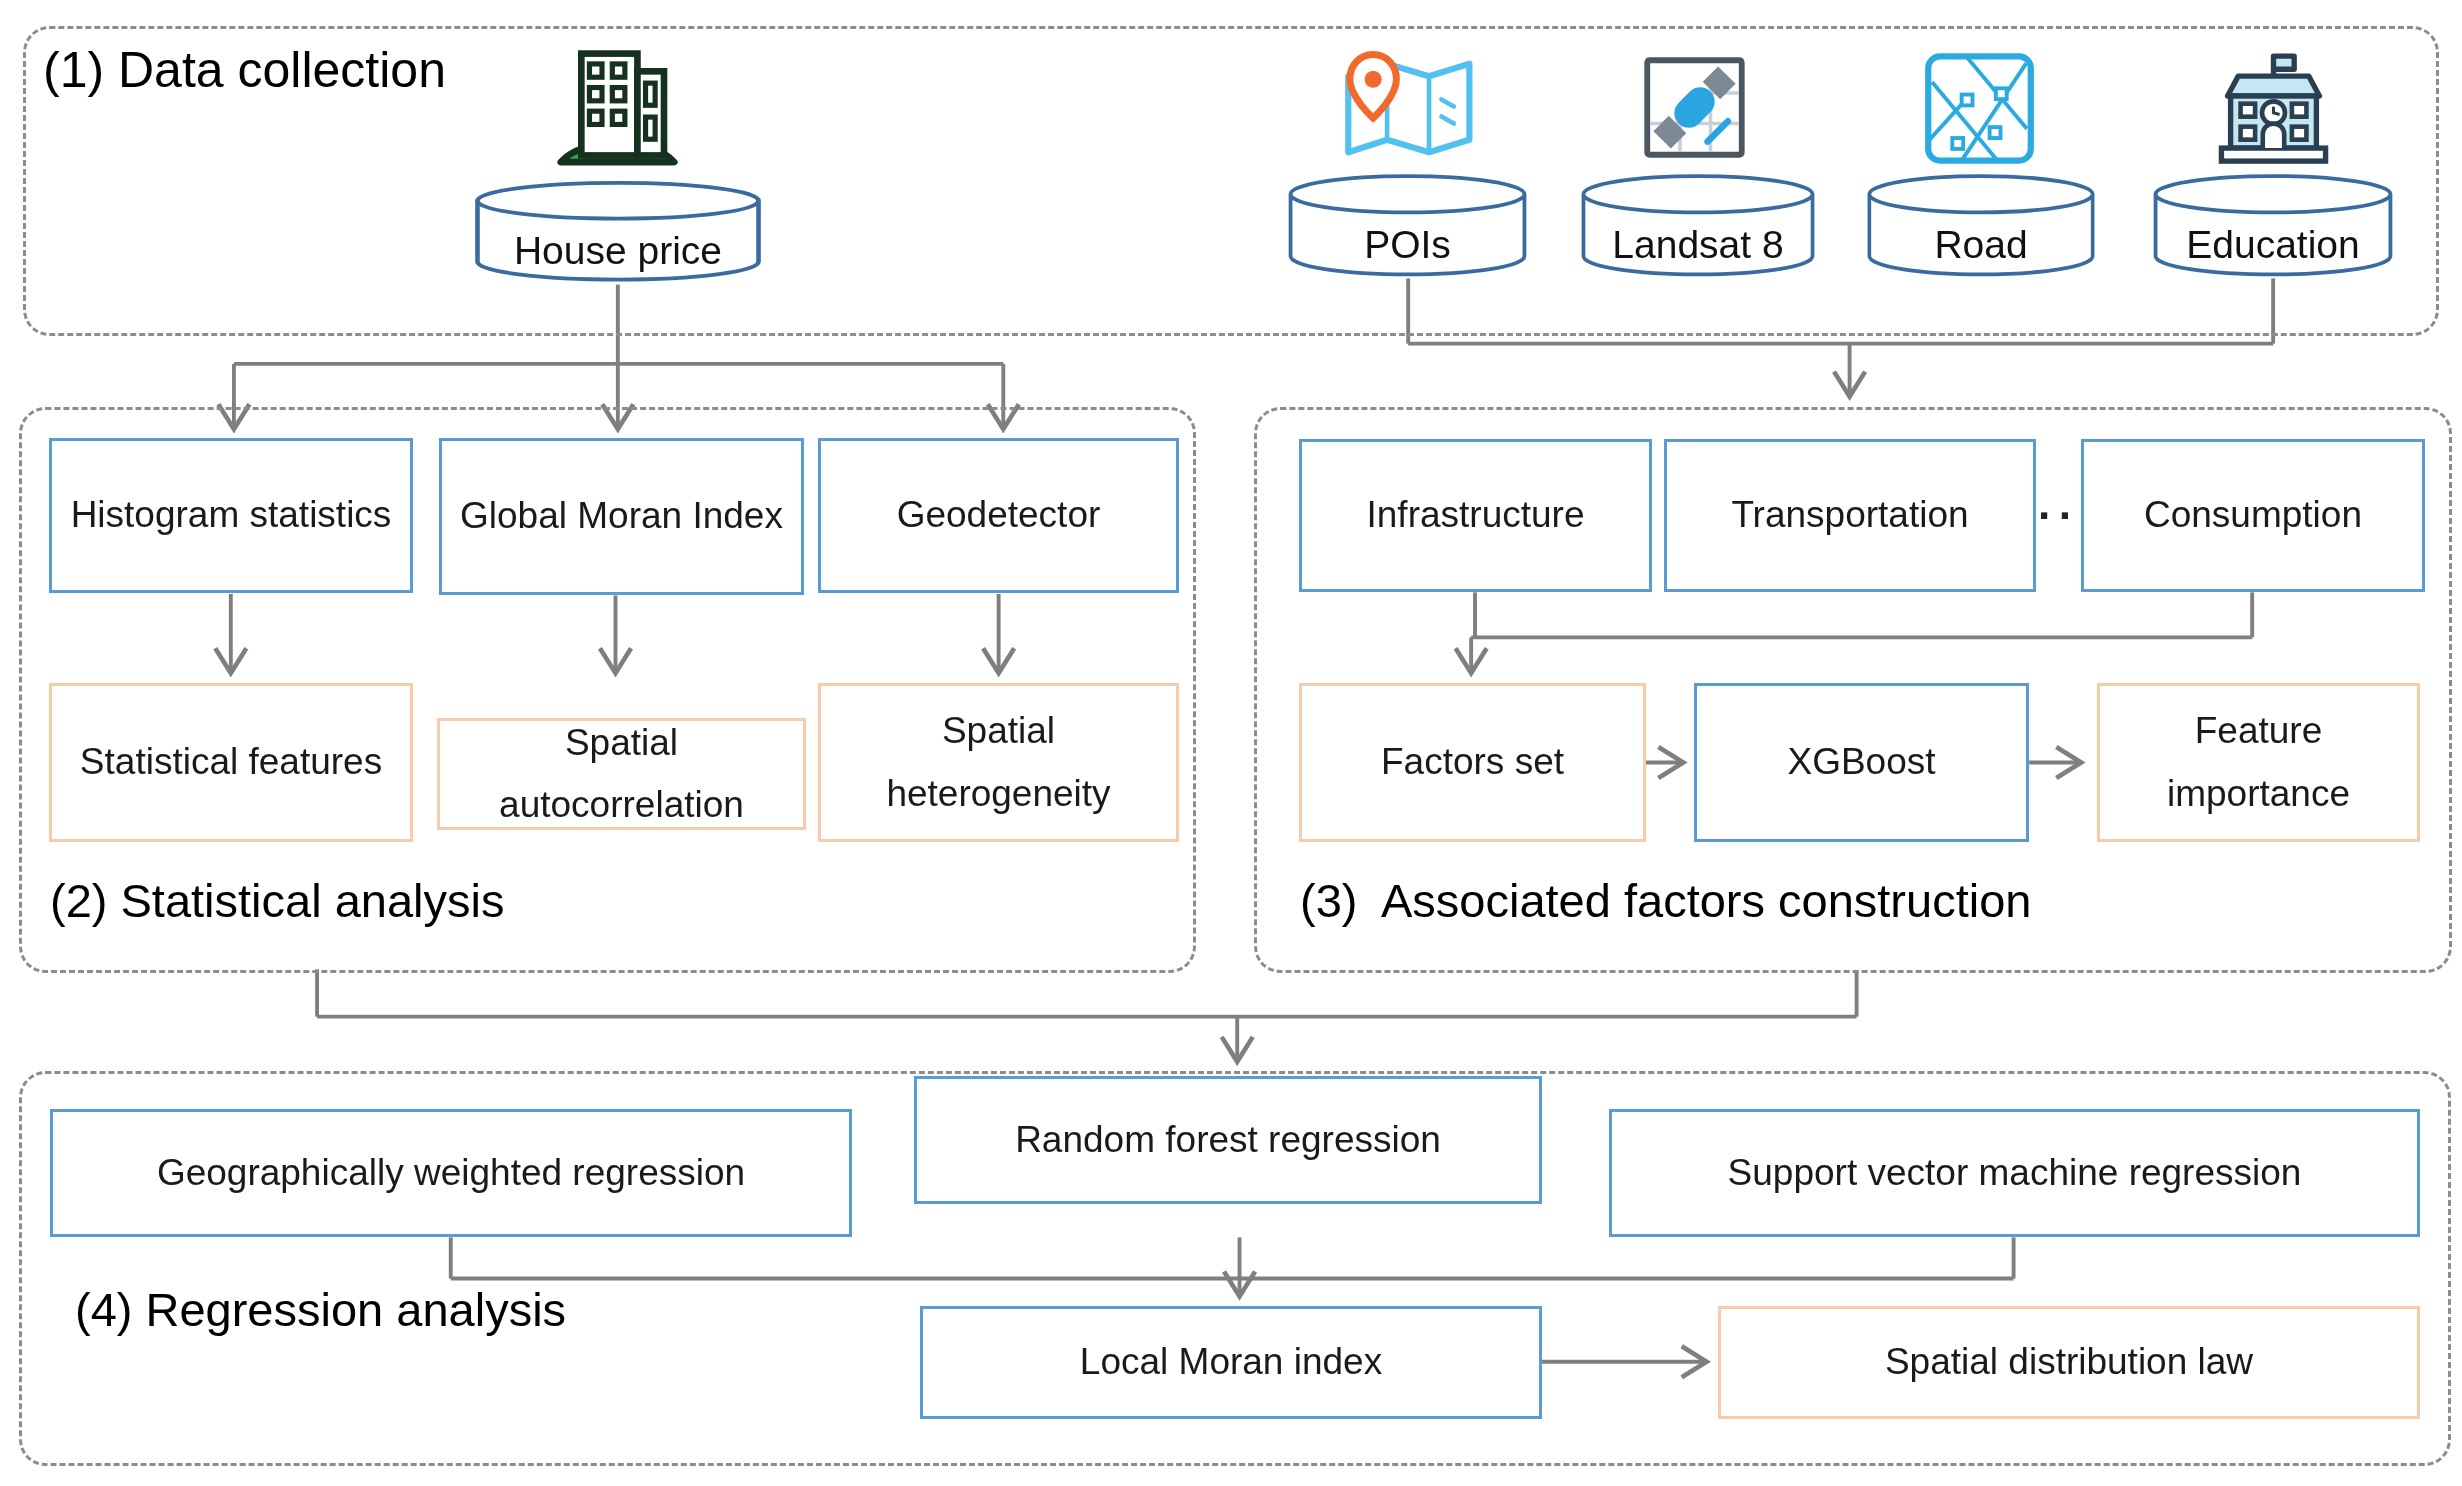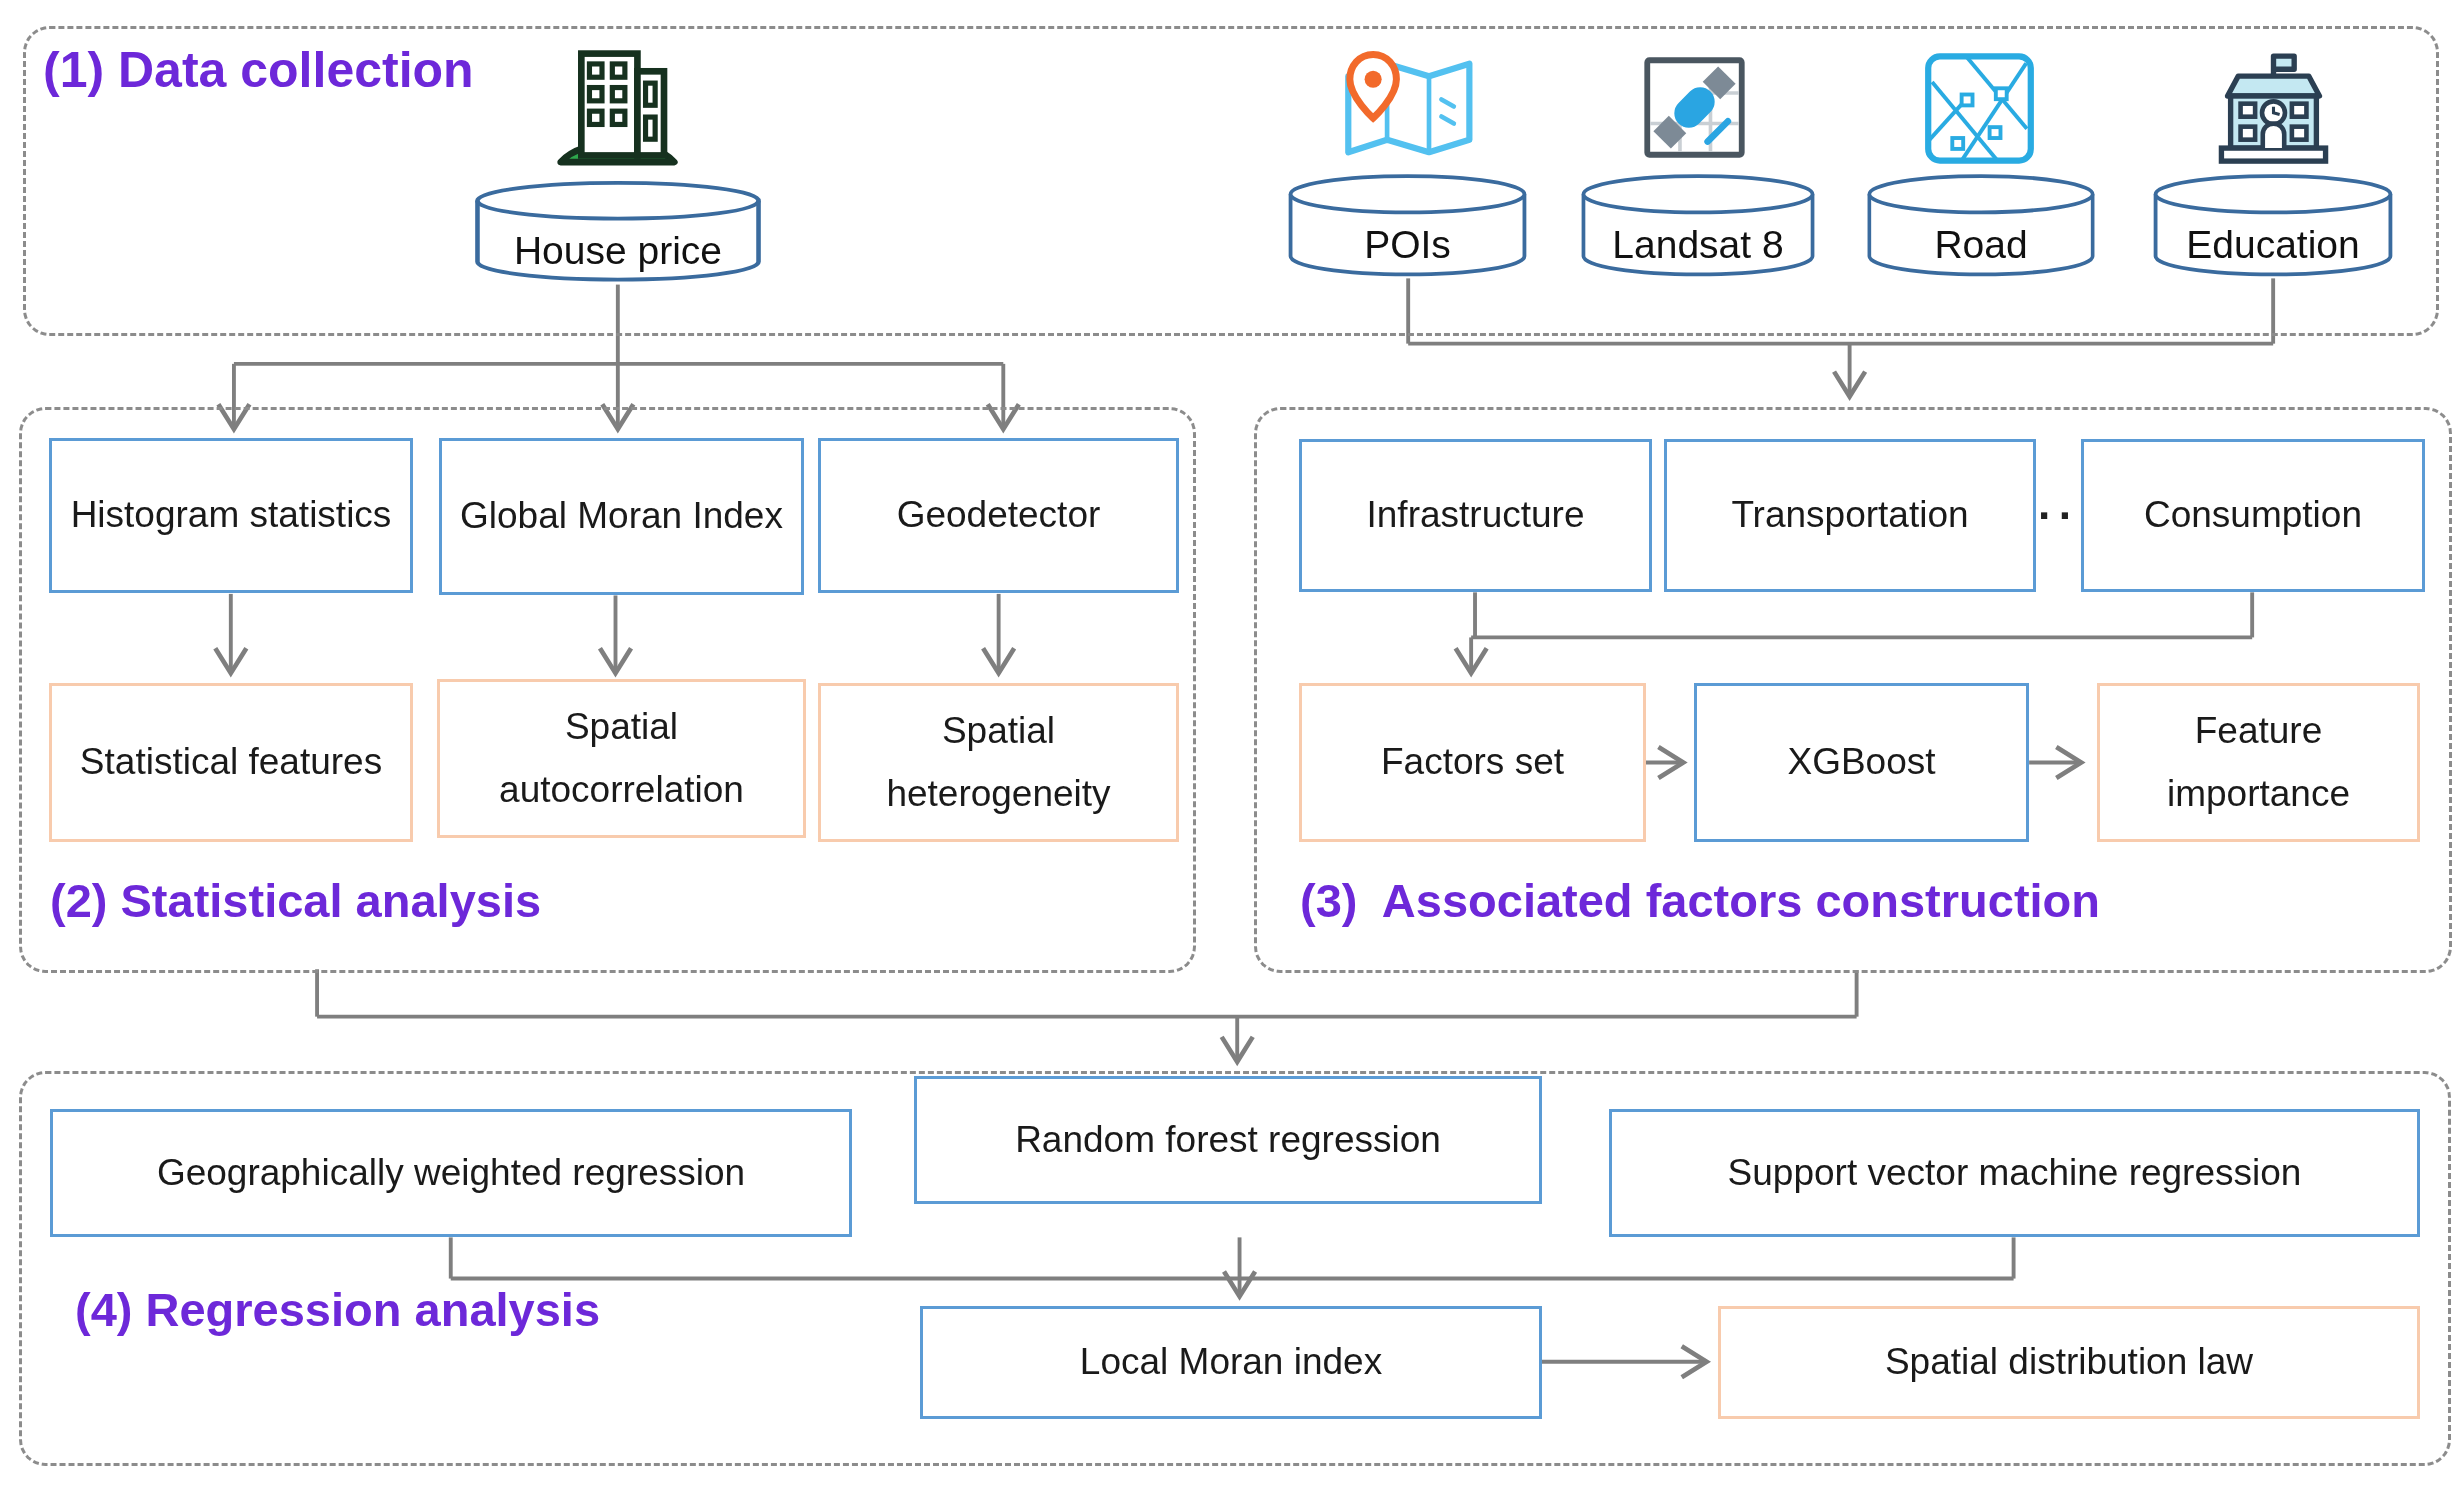--- a/index.html
+++ b/index.html
@@ -2,21 +2,21 @@
 <html style="font-size:12.4px"><head>
 <meta charset="utf-8">
 <style>
   html,body{margin:0;padding:0;background:#ffffff;}
   .canvas{
     position:relative;width:2462px;height:1487px;background:#ffffff;
     font-family:"Liberation Sans", sans-serif;color:#1a1a1a;overflow:hidden;
   }
   .overlay{position:absolute;left:0;top:0;width:2462px;height:1487px;pointer-events:none;}
   .section{position:absolute;border:3.1px dashed #8c8c8c;border-radius:26.4px;background:transparent;}
-  .sec-title{position:absolute;font-weight:700;color:#6d28d9;white-space:pre;line-height:1.1;}
+  .sec-title{position:absolute;font-weight:400;color:#000000;white-space:pre;line-height:1.1;}
   .t-big{font-size:50px;}
   .t-med{font-size:47px;}
   .box{
     position:absolute;display:flex;align-items:center;justify-content:center;
     text-align:center;background:#ffffff;font-size:37px;line-height:1.68;padding:0 11px;box-sizing:border-box;
   }
   .box.blue{border:3.9px solid #5B9BD5;}
   .box.orange{border:3.9px solid #F8CBAD;}
   .cyl{position:absolute;}
   .cyl svg{position:absolute;left:0;top:0;}
@@ -202,21 +202,21 @@
   <div class="box blue" style="left:439px;top:438px;width:365px;height:157px;">
     <span>Global Moran Index</span>
   </div>
   <div class="box blue" style="left:818px;top:438px;width:361px;height:155px;">
     <span>Geodetector</span>
   </div>
 
   <div class="box orange" style="left:49px;top:683px;width:364px;height:159px;">
     <span>Statistical features</span>
   </div>
-  <div class="box orange" style="left:437px;top:679px;width:369px;height:159px;">
+  <div class="box orange" style="left:437px;top:718px;width:369px;height:112px;">
     <span>Spatial autocorrelation</span>
   </div>
   <div class="box orange" style="left:818px;top:683px;width:361px;height:159px;">
     <span>Spatial heterogeneity</span>
   </div>
 
   <div class="box blue" style="left:1299px;top:439px;width:353px;height:153px;">
     <span>Infrastructure</span>
   </div>
   <div class="box blue" style="left:1664px;top:439px;width:372px;height:153px;">

